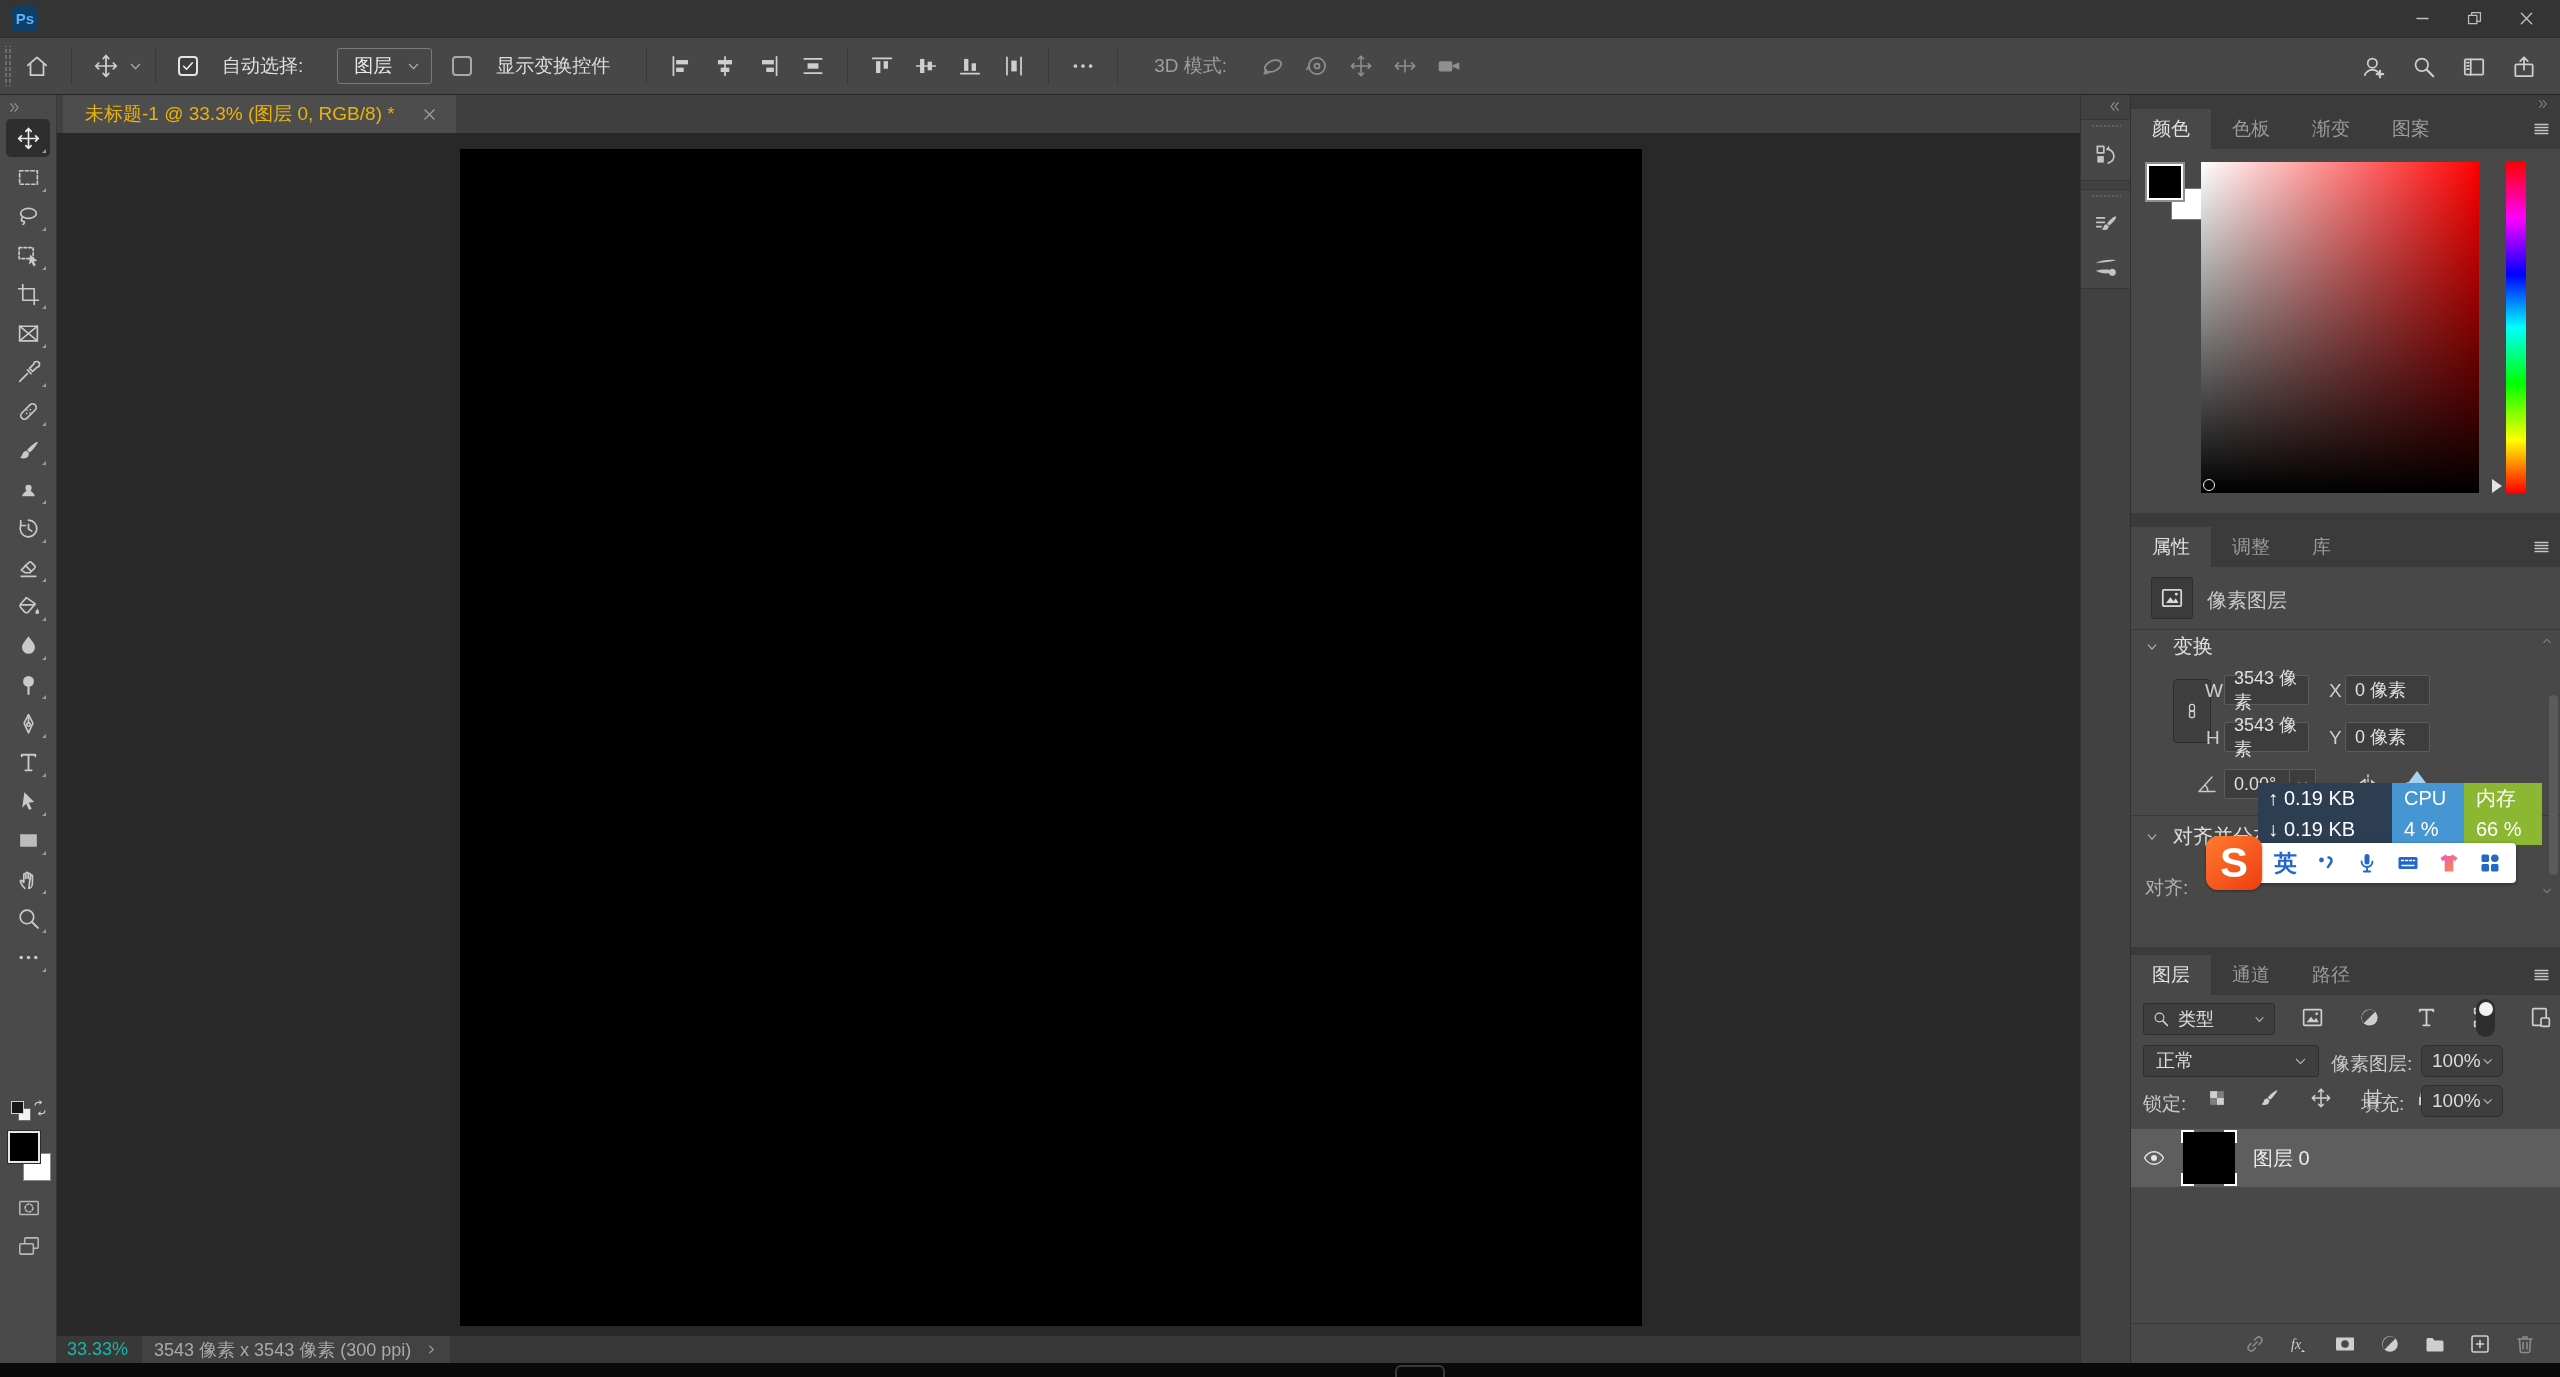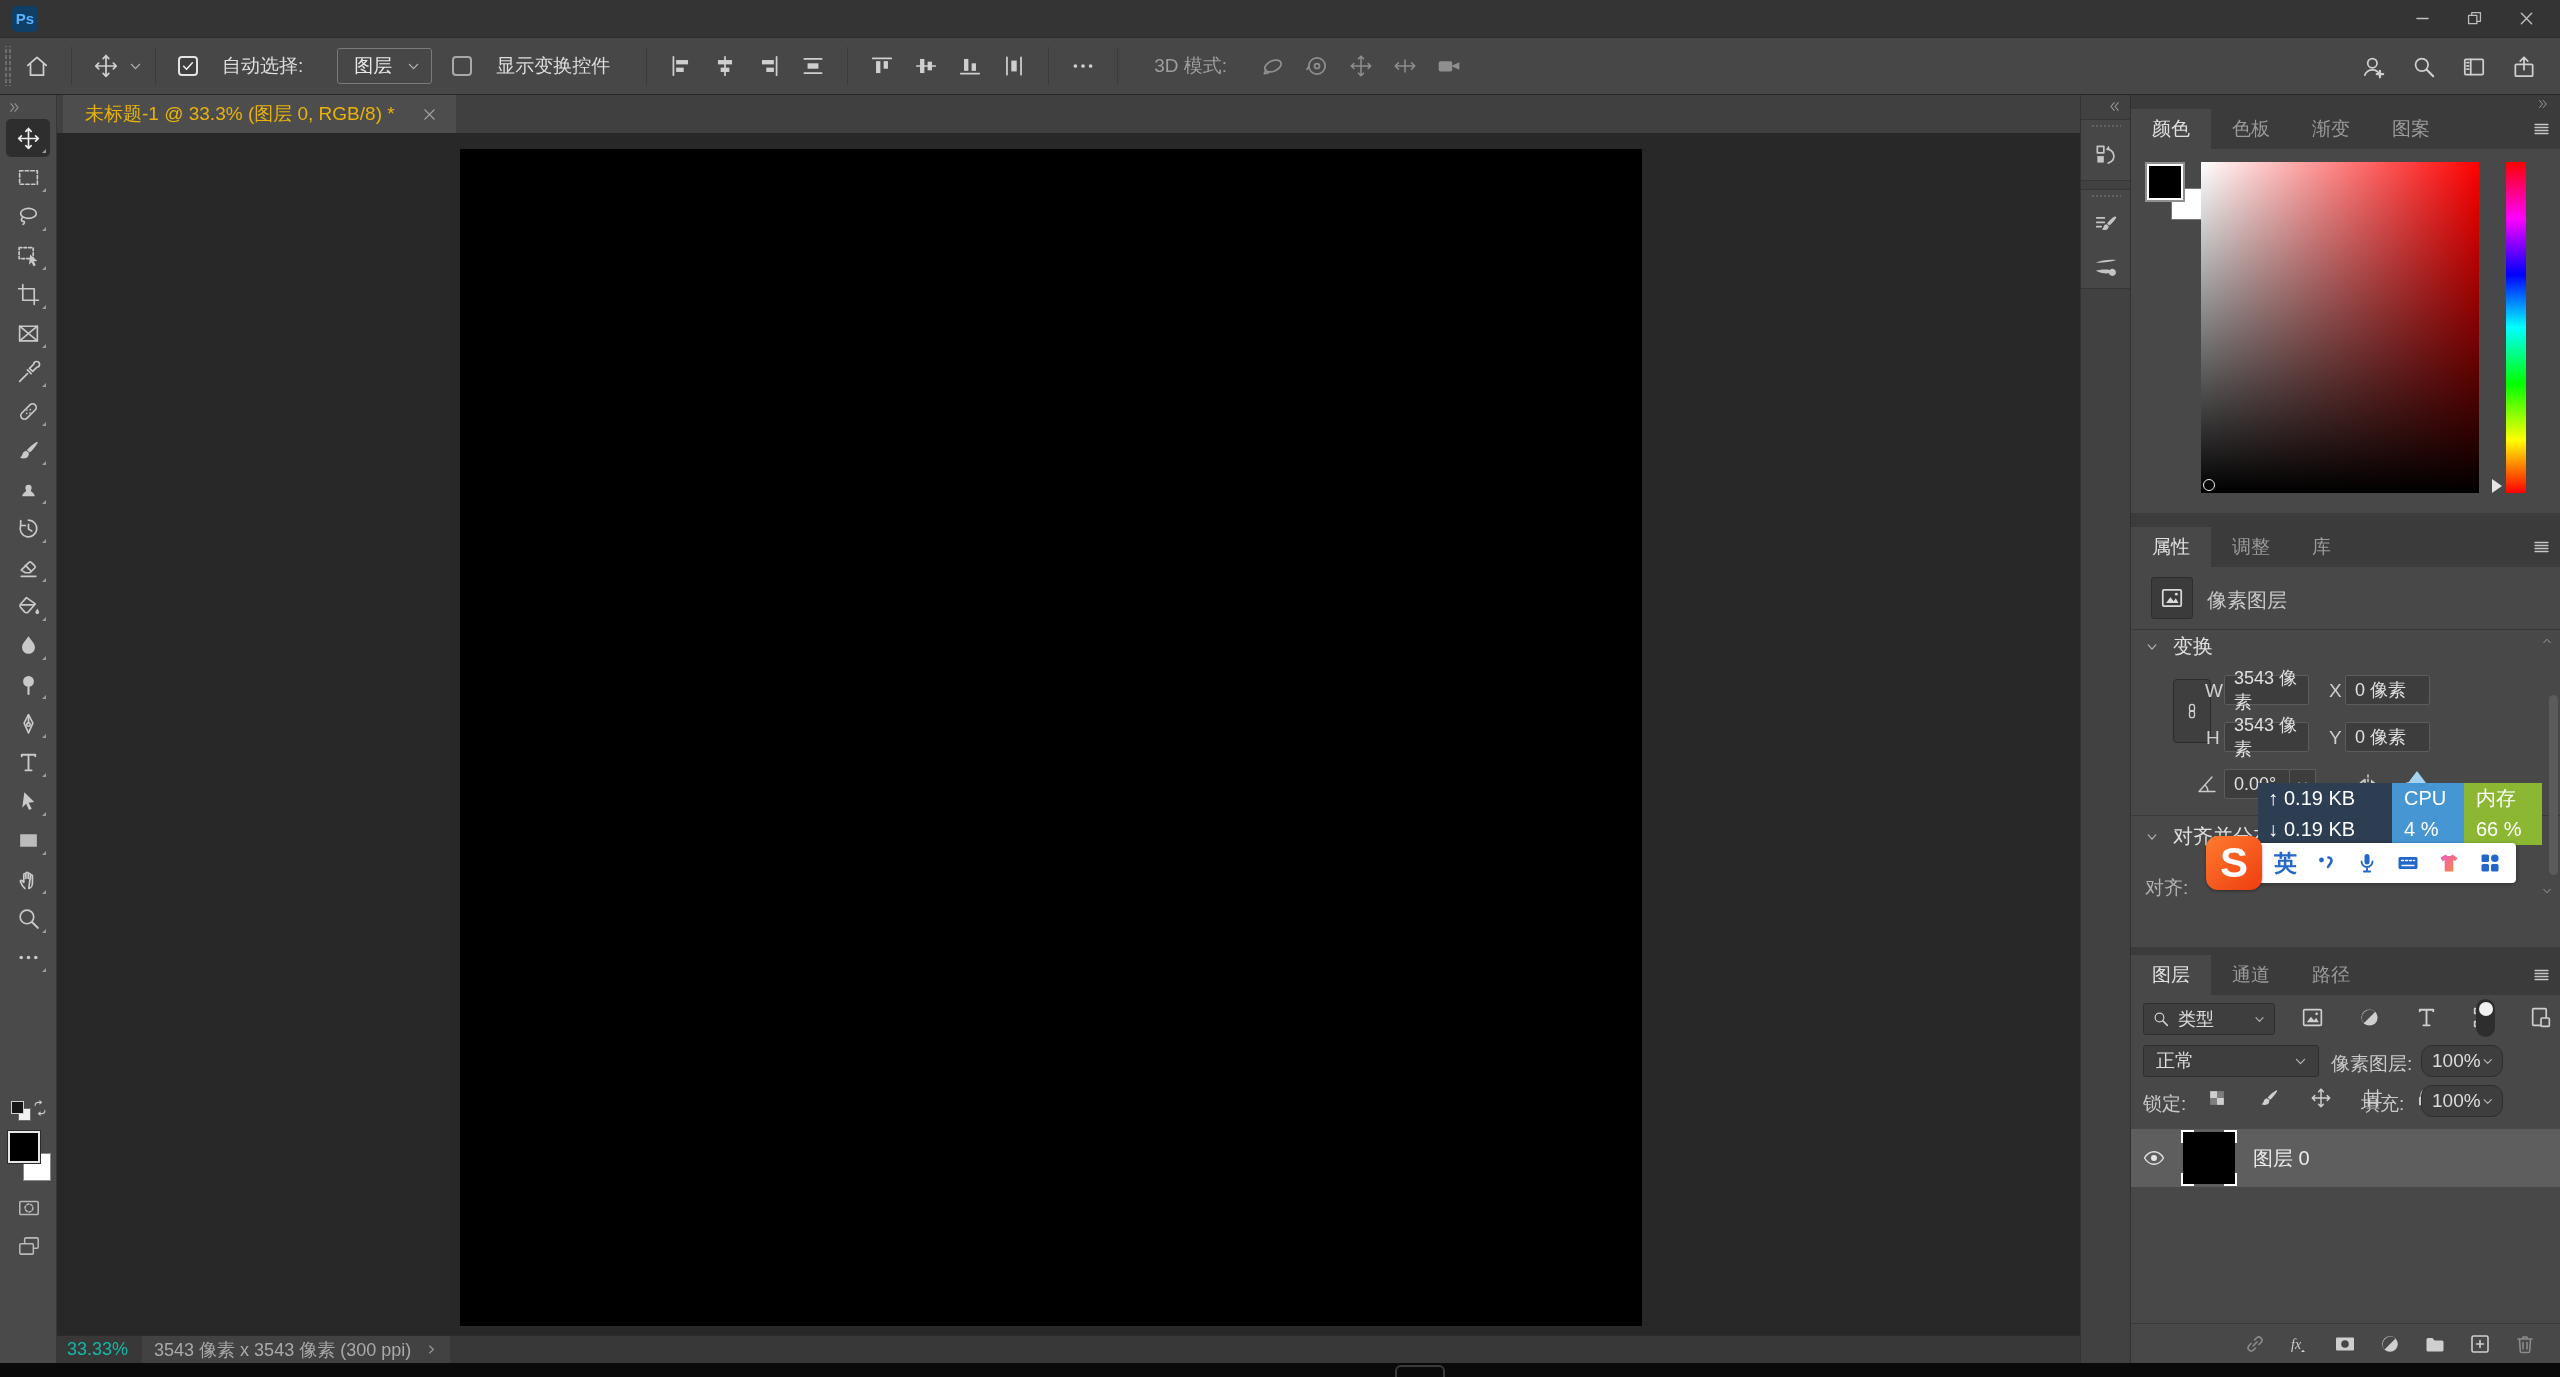--- a/index.html
+++ b/index.html
@@ -143,21 +143,21 @@
   .search-dd .s-ic{width:18px;height:18px;color:#cfcfcf}
   .search-dd .s-tx{font-size:18px;color:#dcdcdc;flex:1}
   .search-dd .chev{width:13px;height:13px}
   .filter-icons{position:absolute;left:160px;top:50px;display:flex;gap:14px;color:#cfcfcf}
   .filter-icons .icon{width:25px;height:25px}
   .toggle-pill{position:absolute;left:345px;top:44px;width:19px;height:38px;border-radius:10px;background:#2e2e2e}
   .toggle-pill::before{content:"";position:absolute;left:2.5px;top:3px;width:14px;height:14px;border-radius:50%;background:#f2f2f2}
   .blend-dd{position:absolute;left:12px;top:90px;width:176px;height:32px;background:#3e3e3e;border:1px solid #2e2e2e;
             border-radius:3px;display:flex;align-items:center;justify-content:space-between;padding:0 10px 0 12px;
             font-size:19px;color:#dcdcdc;box-sizing:border-box}
-  .small-dd{position:absolute;width:82px;height:32px;background:#3e3e3e;border:1px solid #2e2e2e;border-radius:11px;
+  .small-dd{position:absolute;width:82px;height:32px;background:#3e3e3e;border:1px solid #2e2e2e;border-radius:6px;
             display:flex;align-items:center;justify-content:space-between;padding:0 8px 0 10px;font-size:19px;
             color:#dcdcdc;box-sizing:border-box}
   .row-label{position:absolute;font-size:19px;color:#c9c9c9}
   .lock-icons{position:absolute;left:66px;top:132px;display:flex;gap:12px;color:#d2d2d2}
   .lock-icons .icon{width:22px;height:22px}
   .layer-row{position:absolute;left:0;top:174px;width:430px;height:58px;background:#5e5e5e;display:flex;align-items:center}
   .eye-box{width:46px;display:flex;justify-content:center;color:#e4e4e4}
   .eye-box .icon{width:24px;height:24px}
   .layer-thumb{position:relative;width:52px;height:52px;background:#000;margin-left:6px}
   .corner{position:absolute;width:11px;height:11px;border:2px solid #fff}

